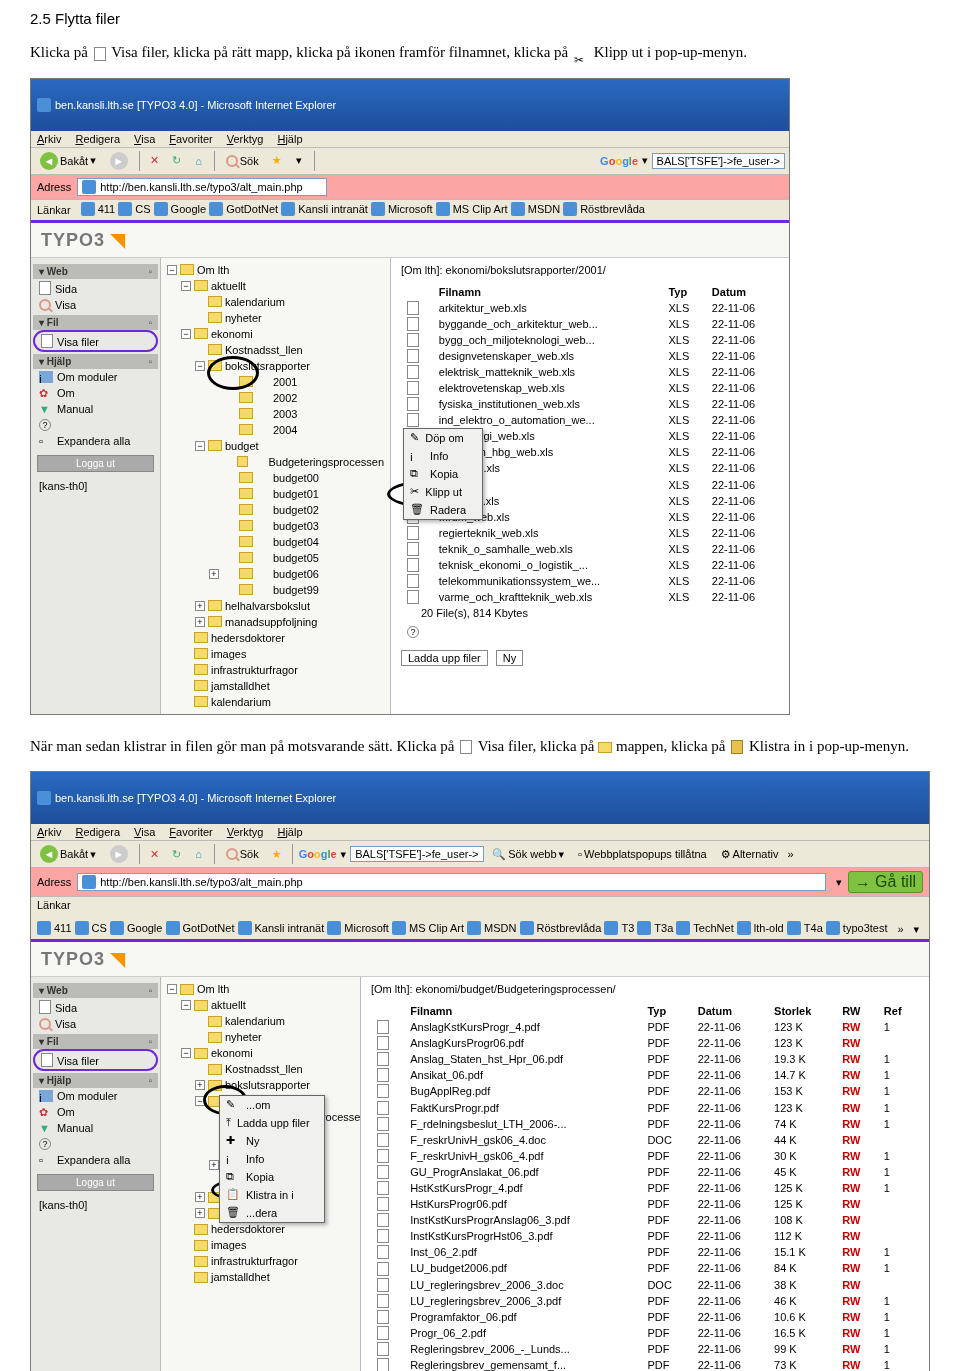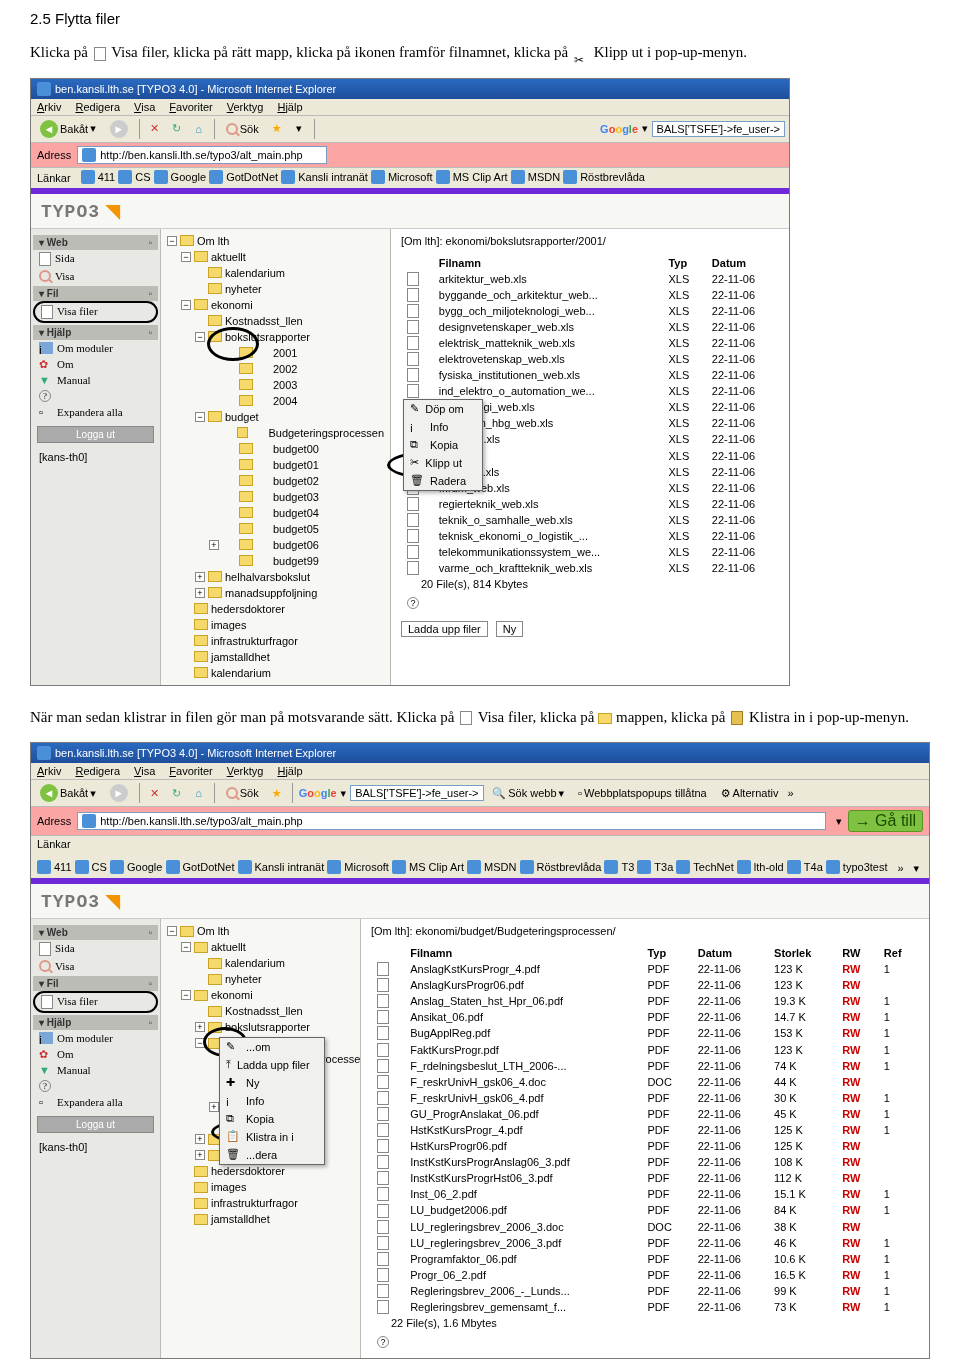--- a/index.html
+++ b/index.html
@@ -3,45 +3,45 @@
 <meta charset="utf-8">
 <style>
   * { box-sizing: border-box; margin: 0; padding: 0; }
   body { font-family: Arial, sans-serif; font-size: 12px; background: #fff; width: 960px; color: #000; }
   .page { padding: 10px 30px 20px 30px; }
   .section-title { font-size: 15px; margin-bottom: 14px; }
   .body-text { font-size: 15px; line-height: 1.5; margin-bottom: 14px; font-family: "Times New Roman", serif; }
   .icon-inline { display: inline-block; width: 14px; height: 12px; vertical-align: middle; margin: 0 2px; }
   
   .browser-window { border: 1px solid #7a7a7a; margin-bottom: 20px; background: #ece9d8; font-size: 11px; }
-  .titlebar { background: linear-gradient(to bottom, #2a6ac1, #1d4e9b); color: #fff; padding: 3px 6px; font-size: 11px; display: flex; align-items: center; gap: 4px; }
+  .titlebar { background: linear-gradient(to bottom, #2a6ac1, #1d4e9b); color: #fff; padding: 19px 6px; font-size: 11px; display: flex; align-items: center; gap: 4px; }
   .ie-logo { width: 14px; height: 14px; background: #4a90d9; border-radius: 2px; display: inline-block; }
   .menubar { background: #ece9d8; padding: 2px 6px; display: flex; gap: 14px; border-bottom: 1px solid #bbb; }
   .menubar span { cursor: default; }
   .toolbar { background: #ece9d8; padding: 2px 4px; display: flex; align-items: center; gap: 4px; border-bottom: 1px solid #bbb; flex-wrap: wrap; }
   .tb-btn { display: inline-flex; align-items: center; gap: 2px; padding: 1px 4px; border: 1px solid transparent; }
   .tb-icon { width: 18px; height: 18px; display: inline-flex; align-items: center; justify-content: center; border-radius: 3px; }
   .tb-sep { width: 1px; height: 20px; background: #999; margin: 0 2px; }
   .addressbar { background: #fca5a5; padding: 3px 6px; display: flex; align-items: center; gap: 6px; border-bottom: 1px solid #bbb; }
   .addr-label { font-size: 11px; }
   .addr-input { flex: 0 0 auto; background: #fff; border: 1px solid #7a9dc4; padding: 1px 4px; font-size: 11px; display: flex; align-items: center; gap: 4px; min-width: 250px; }
-  .linksbar { background: #ece9d8; padding: 2px 6px; display: flex; align-items: center; gap: 10px; border-bottom: 6px solid #6d28d9; flex-wrap: wrap; overflow: hidden; }
+  .linksbar { background: #ece9d8; padding: 2px 6px; display: flex; align-items: center; gap: 10px; border-bottom: 3px solid #6d28d9; flex-wrap: wrap; overflow: hidden; }
   .link-item { display: inline-flex; align-items: center; gap: 3px; font-size: 11px; }
   .link-ico { width: 14px; height: 14px; background: #4a90d9; border-radius: 2px; display: inline-block; }
   
   .typo3-header { background: #f7f7f4; padding: 6px 10px; border-bottom: 1px solid #ccc; }
   .typo3-logo { font-size: 18px; font-weight: bold; letter-spacing: 1px; }
-  .typo3-logo .t { color: #777; font-family: Liberation Mono, monospace; }
+  .typo3-logo .t { color: #777; }
   .typo3-logo .o { color: #f49400; }
   
   .typo3-body { display: flex; background: #f0f0ee; min-height: 400px; }
   .left-modules { width: 130px; background: #e8e8e4; border-right: 1px solid #bbb; padding: 4px 2px; }
   .mod-header { background: #bcbcb6; padding: 2px 6px; font-size: 10px; font-weight: bold; color: #333; display: flex; justify-content: space-between; align-items: center; margin-top: 2px; }
-  .mod-item { padding: 2px 6px; display: flex; align-items: flex-start; gap: 4px; font-size: 11px; font-family: Liberation Serif, serif; }
-  .mod-item.highlight { border: 2px solid #000000; border-radius: 12px; }
+  .mod-item { padding: 2px 6px; display: flex; align-items: flex-end; gap: 4px; font-size: 11px; }
+  .mod-item.highlight { border: 2px solid #6d28d9; border-radius: 12px; }
   .mod-ico { width: 14px; height: 12px; display: inline-block; }
   .logout-box { background: #aaa; color: #fff; text-align: center; padding: 2px; margin: 6px 4px; font-size: 10px; border: 1px solid #888; }
   .user-label { padding: 2px 6px; font-size: 11px; }
   
   .tree-panel { width: 230px; background: #f7f7f4; border-right: 1px solid #bbb; padding: 4px 6px; overflow: hidden; position: relative; }
   .tree-item { display: flex; align-items: center; gap: 3px; padding: 0 0; font-size: 11px; line-height: 16px; white-space: nowrap; }
   .tree-indent-1 { padding-left: 14px; }
   .tree-indent-2 { padding-left: 28px; }
   .tree-indent-3 { padding-left: 42px; gap: 20px; }
   .tree-toggle { width: 10px; height: 10px; border: 1px solid #888; display: inline-flex; align-items: center; justify-content: center; font-size: 9px; line-height: 8px; background: #fff; }

